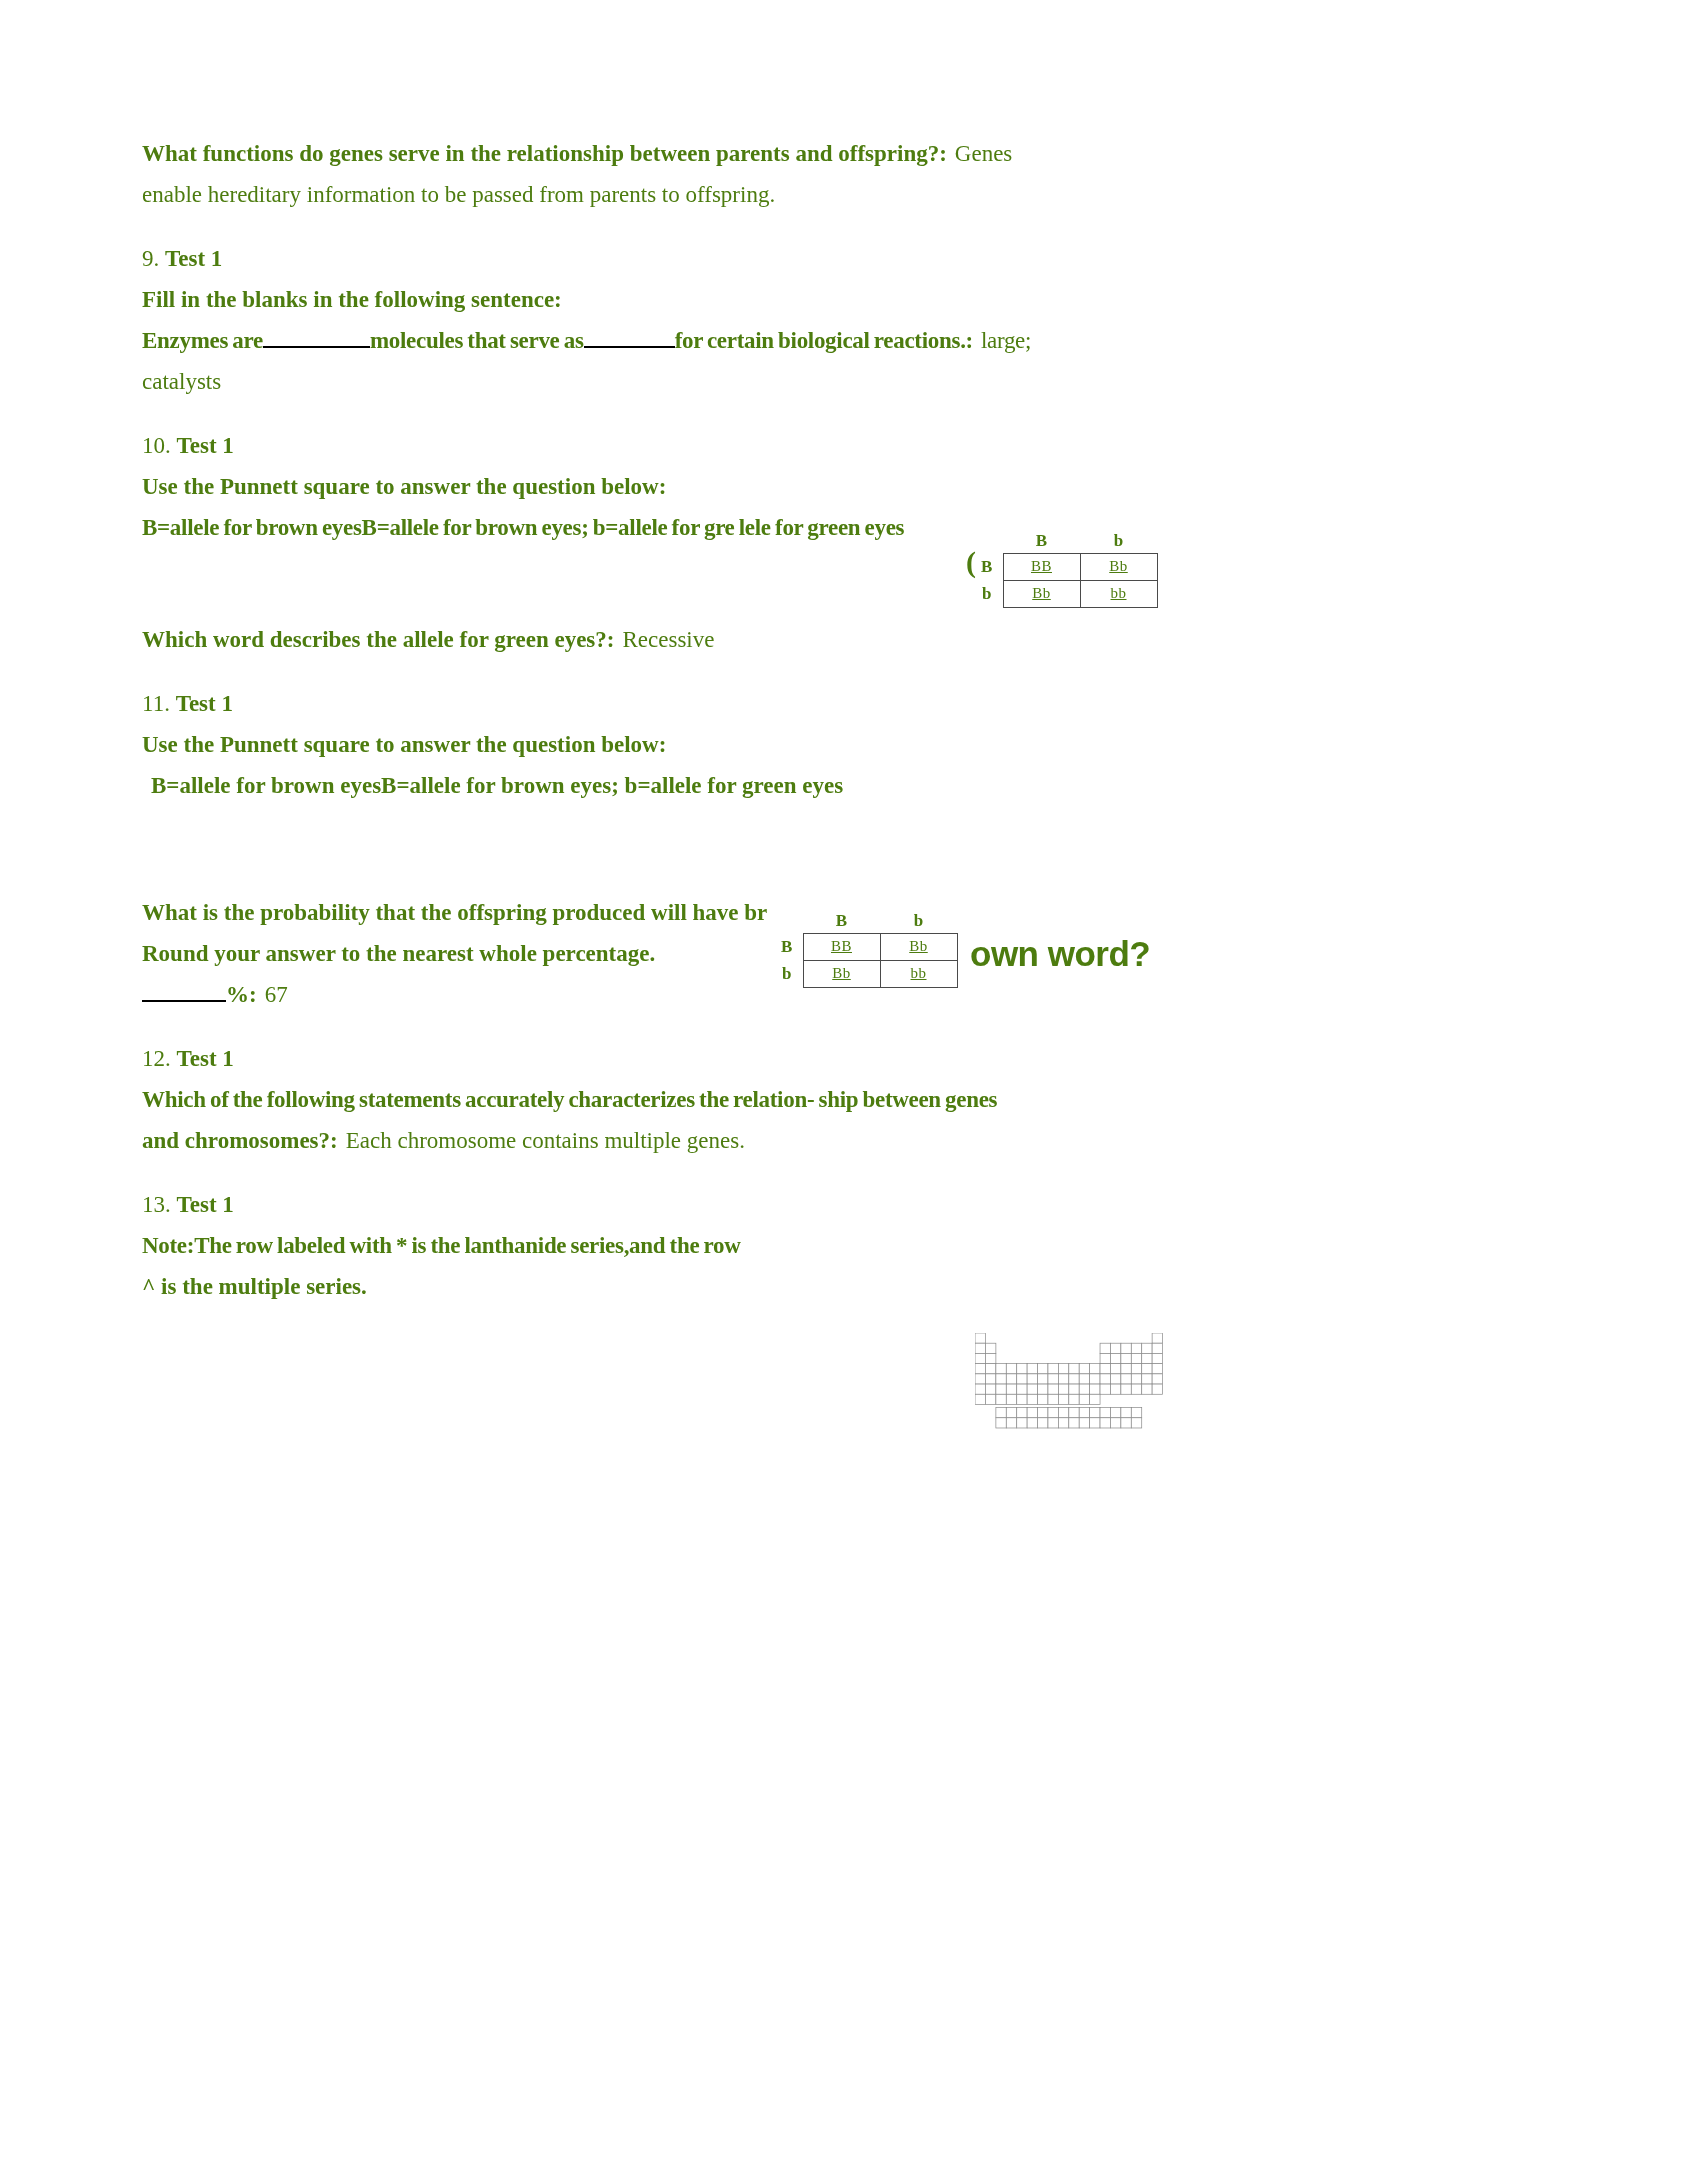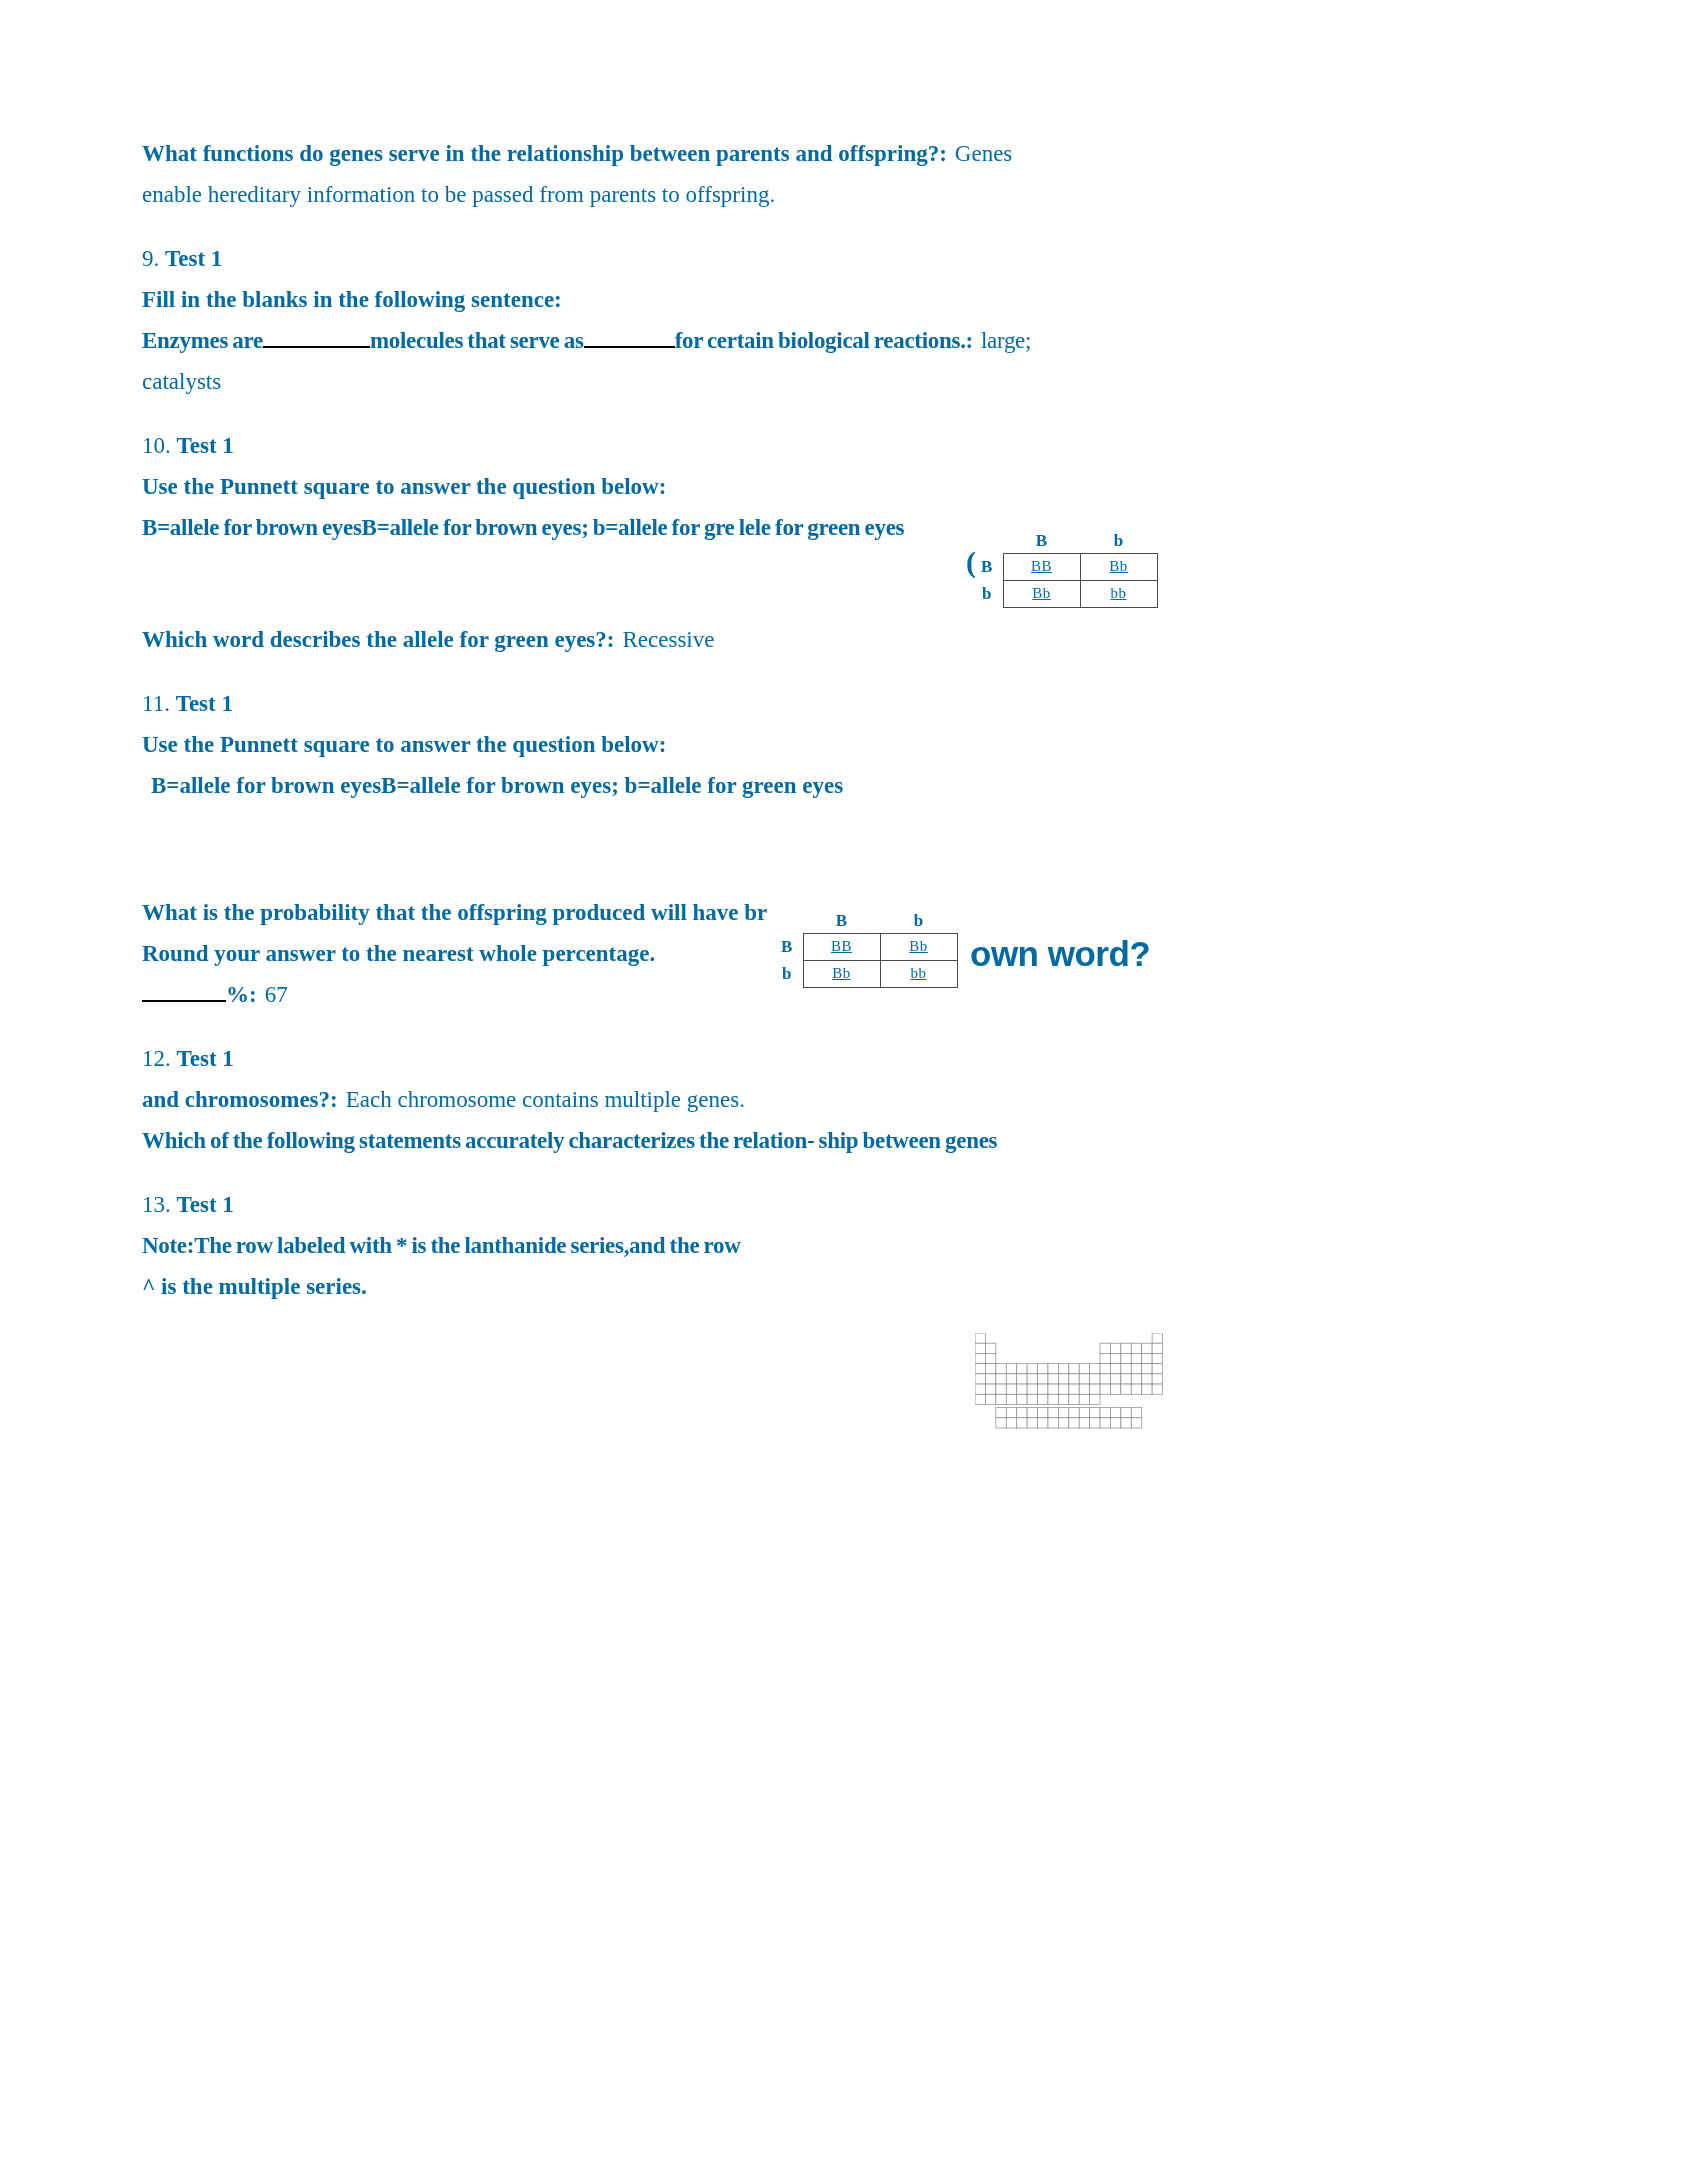--- a/index.html
+++ b/index.html
@@ -3,21 +3,21 @@
 <meta charset="utf-8">
 <style>
   * { margin:0; padding:0; box-sizing:border-box; }
   html,body { background:#ffffff; }
   .page {
     position:relative;
     width:1683px; height:2178px;
     background:#ffffff;
     font-family:"Liberation Serif", serif;
     font-size:23px;
-    color:#0369a1;
+    color:#4d7c0f;
     overflow:hidden;
   }
   .content { position:absolute; left:142px; top:133px; width:1020px; }
   .line { line-height:41px; }
   .b { font-weight:bold; }
   .sec { margin-top:23px; }
   .tight { letter-spacing:-0.3px; word-spacing:-1.2px; white-space:nowrap; }
   .gap72 { margin-top:71px; }
   .gap87 { margin-top:86px; }
   .indent { padding-left:9px; }
@@ -91,22 +91,22 @@
       <div class="line sec"><span>11.</span> <span class="b">Test 1</span></div>
       <div class="line b">Use the Punnett square to answer the question below:</div>
       <div class="line b indent">B=allele for brown eyesB=allele for brown eyes; b=allele for green eyes</div>
       <div class="line b gap87">What is the probability that the offspring produced will have br</div>
       <div class="line b">Round your answer to the nearest whole percentage.</div>
       <div class="line"><span class="blank" style="width:84px"></span><span class="b">%:</span><span class="ans">67</span></div>
     </div>
 
     <div>
       <div class="line sec"><span>12.</span> <span class="b">Test 1</span></div>
+      <div class="line b tight">Which of the following statements accurately characterizes the relation- ship between genes</div>
       <div class="line"><span class="b">and chromosomes?:</span><span class="ans">Each chromosome contains multiple genes.</span></div>
-      <div class="line b tight">Which of the following statements accurately characterizes the relation- ship between genes</div>
     </div>
 
     <div>
       <div class="line sec"><span>13.</span> <span class="b">Test 1</span></div>
       <div class="line b tight">Note:The row labeled with * is the lanthanide series,and the row</div>
       <div class="line b">^ is the multiple series.</div>
     </div>
 
   </div>
 

